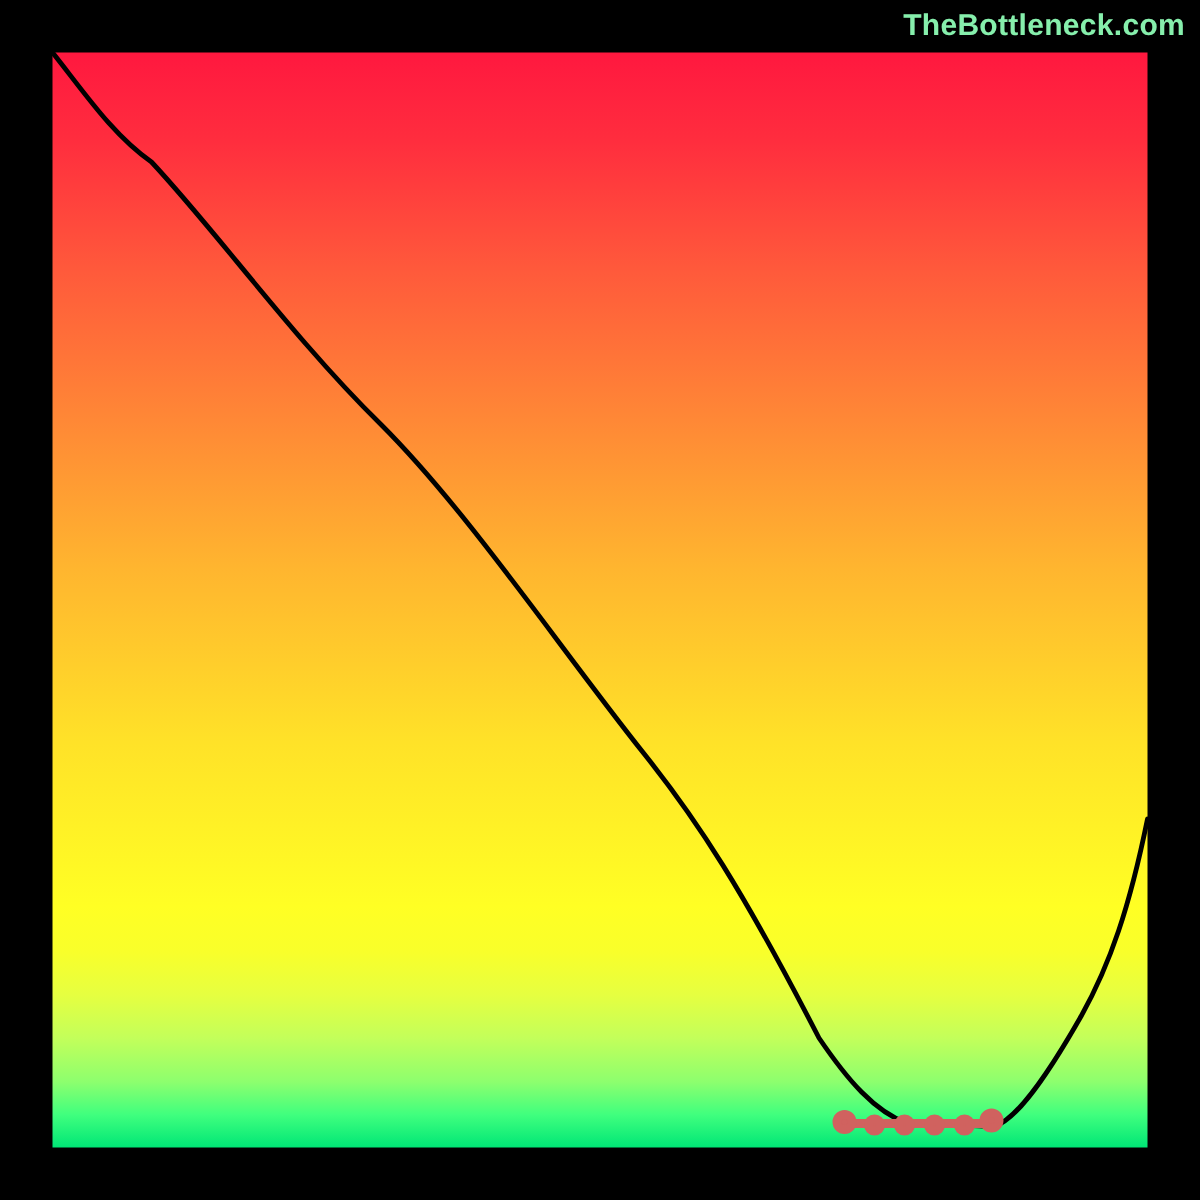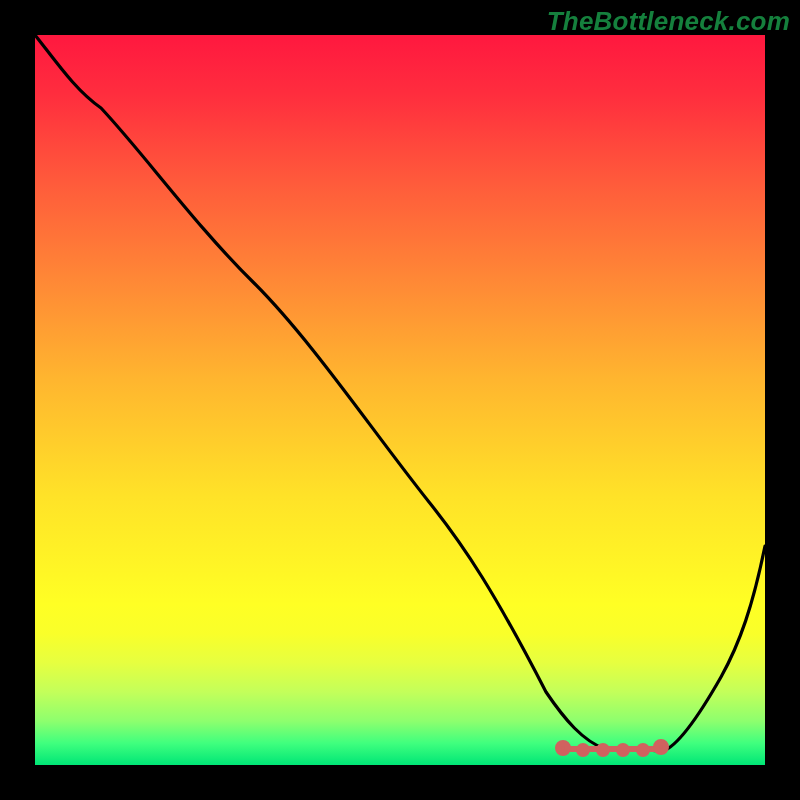--- a/index.html
+++ b/index.html
@@ -38,26 +38,25 @@
       #c3ff5a 90%,
       #8dff6e 94%,
       #40ff7e 97%,
       #00e676 100%
     );
   }
   .watermark {
     position: absolute;
     top: 6px;
     right: 10px;
-    color: #15803d;
-    font-size: 26px;
+    color: #86efac;
+    font-size: 20px;
     font-weight: 600;
     letter-spacing: 0.2px;
     user-select: none;
-    font-style: italic;
   }
   svg.curve {
     position: absolute;
     left: 0;
     top: 0;
     width: 730px;
     height: 730px;
     overflow: visible;
   }
 </style>

